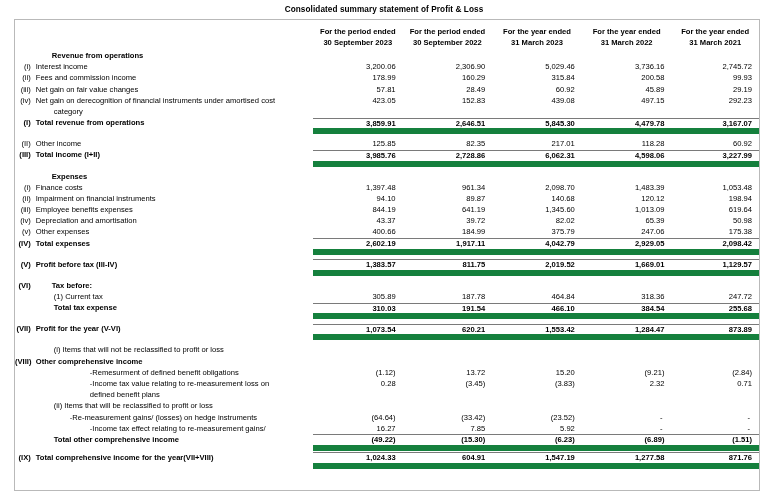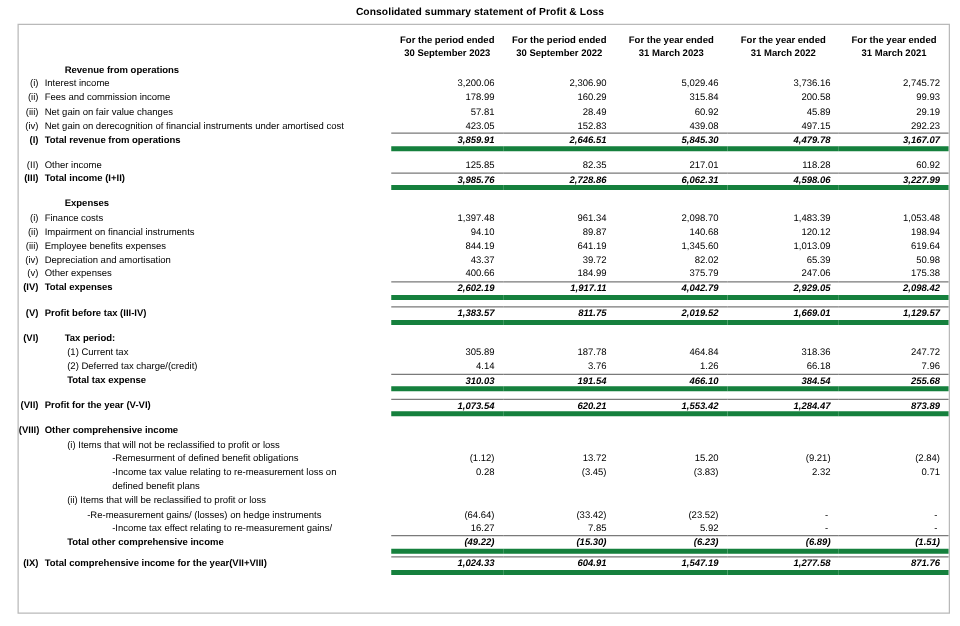--- a/index.html
+++ b/index.html
@@ -94,21 +94,21 @@
   .num.b { font-weight: bold; }
   .num.dash { padding-right: 9px; }
 
   tr.r { height: 11.2px; }
   tr.r td { height: 11.2px; }
   tr.gap td { height: 8px; }
   tr.gap-sm td { height: 5px; }
 
   
   .rule-top { border-top: 1px solid #7a7a7a; }
-  .rule-bot { border-bottom: 4px solid #15803d; font-style: italic; }
+  .rule-bot { border-bottom: 6px solid #15803d; }
 
   td.numbox { position: relative; }
 </style>
 </head>
 <body>
 
 <div class="page">
 
   <div class="doc-title">Consolidated summary statement of Profit &amp; Loss</div>
 
@@ -189,20 +189,29 @@
           <tr class="r">
             <td class="rn">(iv)</td>
             <td class="lbl">Net gain on derecognition of financial instruments under amortised cost</td>
             <td class="num numbox">423.05</td>
             <td class="num numbox">152.83</td>
             <td class="num numbox">439.08</td>
             <td class="num numbox">497.15</td>
             <td class="num numbox">292.23</td>
           </tr>
           <tr class="r">
+            <td class="rn"></td>
+            <td class="lbl ind1">category</td>
+            <td class="num numbox"></td>
+            <td class="num numbox"></td>
+            <td class="num numbox"></td>
+            <td class="num numbox"></td>
+            <td class="num numbox"></td>
+          </tr>
+          <tr class="r">
             <td class="rn b">(I)</td>
             <td class="lbl b">Total revenue from operations</td>
             <td class="num numbox b rule-top rule-bot">3,859.91</td>
             <td class="num numbox b rule-top rule-bot">2,646.51</td>
             <td class="num numbox b rule-top rule-bot">5,845.30</td>
             <td class="num numbox b rule-top rule-bot">4,479.78</td>
             <td class="num numbox b rule-top rule-bot">3,167.07</td>
           </tr>
           <tr class="gap">
             <td colspan="7"></td>
@@ -301,44 +310,35 @@
             <td class="num numbox b rule-top rule-bot">811.75</td>
             <td class="num numbox b rule-top rule-bot">2,019.52</td>
             <td class="num numbox b rule-top rule-bot">1,669.01</td>
             <td class="num numbox b rule-top rule-bot">1,129.57</td>
           </tr>
           <tr class="gap">
             <td colspan="7"></td>
           </tr>
           <tr class="r">
             <td class="rn b">(VI)</td>
-            <td class="lbl b hdrgrp">Tax period:</td>
+            <td class="lbl b hdrgrp">Tax before:</td>
             <td class="num numbox"></td>
             <td class="num numbox"></td>
             <td class="num numbox"></td>
             <td class="num numbox"></td>
             <td class="num numbox"></td>
           </tr>
           <tr class="r">
             <td class="rn"></td>
             <td class="lbl ind1">(1) Current tax</td>
             <td class="num numbox">305.89</td>
             <td class="num numbox">187.78</td>
             <td class="num numbox">464.84</td>
             <td class="num numbox">318.36</td>
             <td class="num numbox">247.72</td>
-          </tr>
-          <tr class="r">
-            <td class="rn"></td>
-            <td class="lbl ind1">(2) Deferred tax charge/(credit)</td>
-            <td class="num numbox">4.14</td>
-            <td class="num numbox">3.76</td>
-            <td class="num numbox">1.26</td>
-            <td class="num numbox">66.18</td>
-            <td class="num numbox">7.96</td>
           </tr>
           <tr class="r">
             <td class="rn b"></td>
             <td class="lbl b ind1">Total tax expense</td>
             <td class="num numbox b rule-top rule-bot">310.03</td>
             <td class="num numbox b rule-top rule-bot">191.54</td>
             <td class="num numbox b rule-top rule-bot">466.10</td>
             <td class="num numbox b rule-top rule-bot">384.54</td>
             <td class="num numbox b rule-top rule-bot">255.68</td>
           </tr>
@@ -351,31 +351,31 @@
             <td class="num numbox b rule-top rule-bot">1,073.54</td>
             <td class="num numbox b rule-top rule-bot">620.21</td>
             <td class="num numbox b rule-top rule-bot">1,553.42</td>
             <td class="num numbox b rule-top rule-bot">1,284.47</td>
             <td class="num numbox b rule-top rule-bot">873.89</td>
           </tr>
           <tr class="gap">
             <td colspan="7"></td>
           </tr>
           <tr class="r">
+            <td class="rn"></td>
+            <td class="lbl ind1">(i) Items that will not be reclassified to profit or loss</td>
+            <td class="num numbox"></td>
+            <td class="num numbox"></td>
+            <td class="num numbox"></td>
+            <td class="num numbox"></td>
+            <td class="num numbox"></td>
+          </tr>
+          <tr class="r">
             <td class="rn b">(VIII)</td>
             <td class="lbl b">Other comprehensive income</td>
-            <td class="num numbox"></td>
-            <td class="num numbox"></td>
-            <td class="num numbox"></td>
-            <td class="num numbox"></td>
-            <td class="num numbox"></td>
-          </tr>
-          <tr class="r">
-            <td class="rn"></td>
-            <td class="lbl ind1">(i) Items that will not be reclassified to profit or loss</td>
             <td class="num numbox"></td>
             <td class="num numbox"></td>
             <td class="num numbox"></td>
             <td class="num numbox"></td>
             <td class="num numbox"></td>
           </tr>
           <tr class="r">
             <td class="rn"></td>
             <td class="lbl ind3">-Remesurment of defined benefit obligations</td>
             <td class="num numbox">(1.12)</td>

